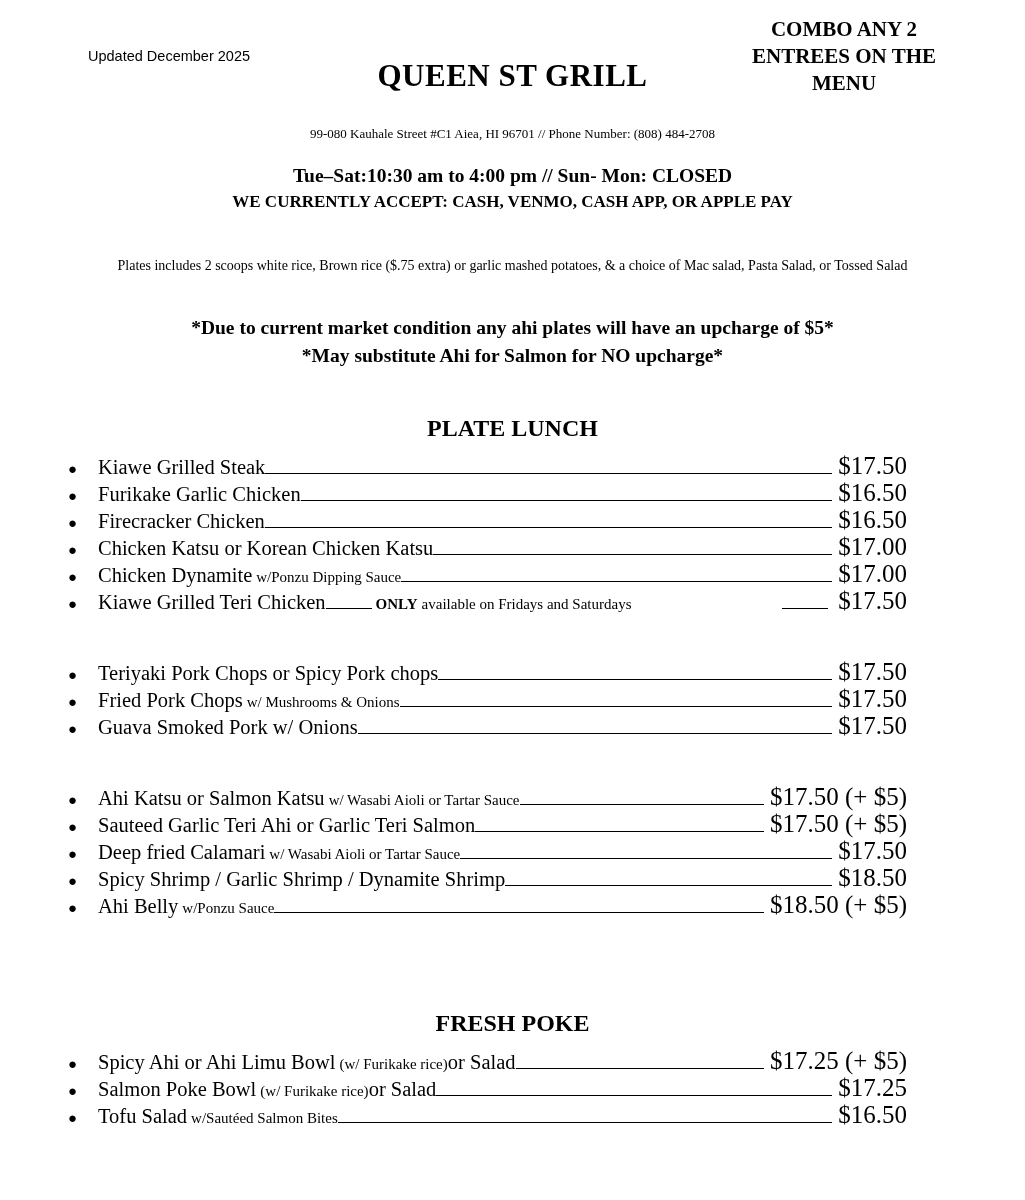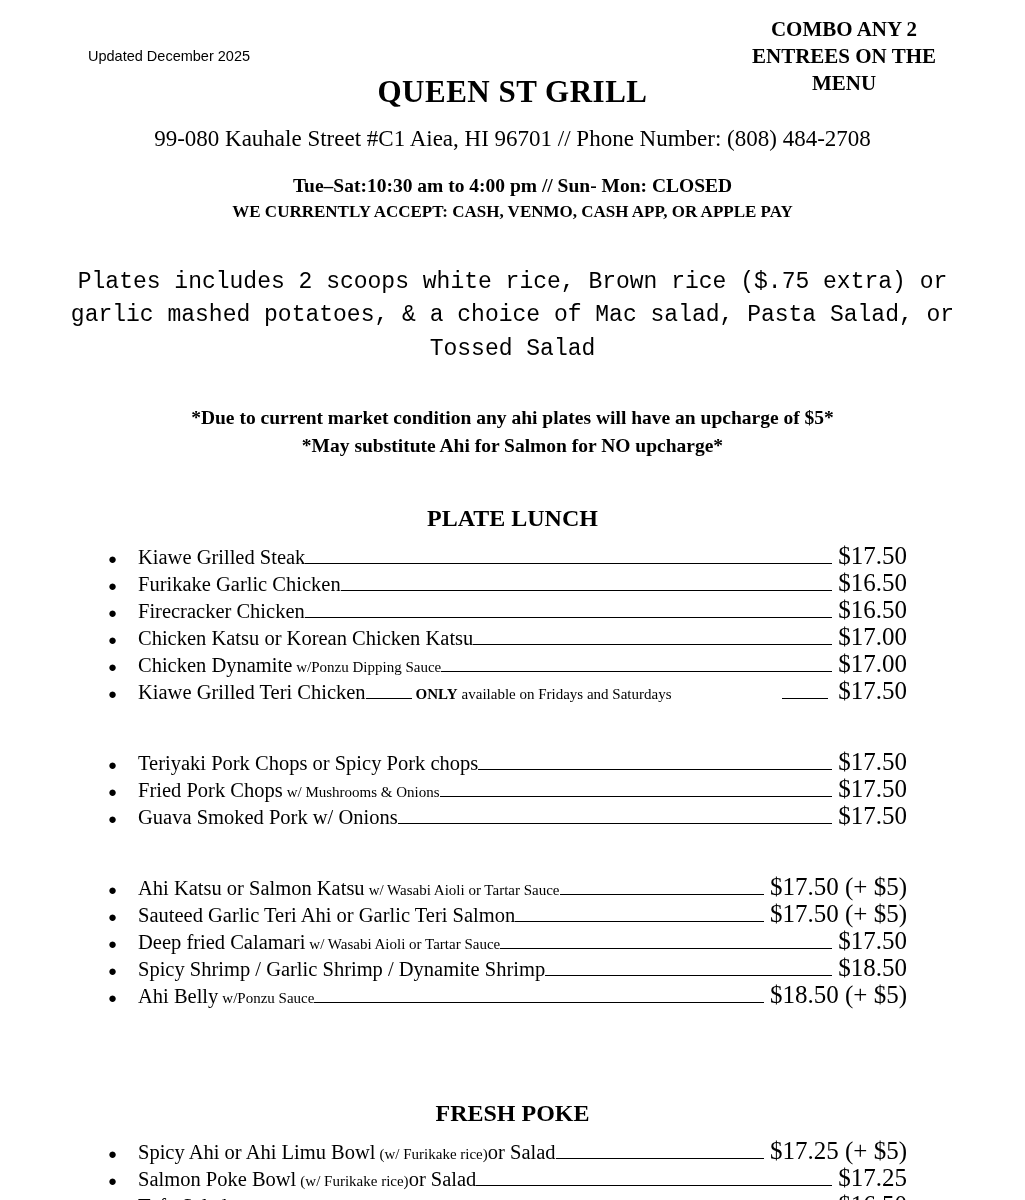--- a/index.html
+++ b/index.html
@@ -31,62 +31,61 @@
     position: absolute;
     left: 88px;
     top: 48px;
     font-size: 14.5px;
     font-family: Liberation Sans, sans-serif;
   }
   .shop-title {
     position: absolute;
     left: 0;
     right: 0;
-    top: 74px;
+    top: 58px;
     text-align: center;
     font-size: 31px;
     font-weight: bold;
     letter-spacing: 0.5px;
   }
   .combo {
     position: absolute;
     right: 66px;
     top: 16px;
     width: 230px;
     text-align: center;
     font-size: 21px;
     font-weight: bold;
     line-height: 1.28;
   }
 
   .addr {
     text-align: center;
-    font-size: 23px;
+    font-size: 13px;
     margin-top: 16px;
   }
   .hours {
     text-align: center;
     font-size: 19.5px;
     font-weight: bold;
     margin-top: 20px;
     line-height: 1.42;
   }
   .payments {
     text-align: center;
     font-size: 17px;
     font-weight: bold;
     line-height: 1.42;
   }
   .includes {
     text-align: center;
-    font-size: 23px;
+    font-size: 14px;
     margin-top: 42px;
     line-height: 1.45;
     padding: 0 60px;
-    font-family: Liberation Mono, monospace;
   }
   .notice {
     text-align: center;
     font-size: 19.5px;
     font-weight: bold;
     margin-top: 38px;
     line-height: 1.42;
   }
 
   
@@ -102,21 +101,21 @@
   }
 
   .items {
     margin: 0;
     padding: 0;
     list-style: none;
   }
   .item {
     display: flex;
     align-items: baseline;
-    padding-left: 108px;
+    padding-left: 68px;
     padding-right: 118px;
     height: 27px;
   }
   .bullet {
     width: 30px;
     flex: 0 0 30px;
     font-size: 15px;
     line-height: 1;
   }
   .bullet:before {

